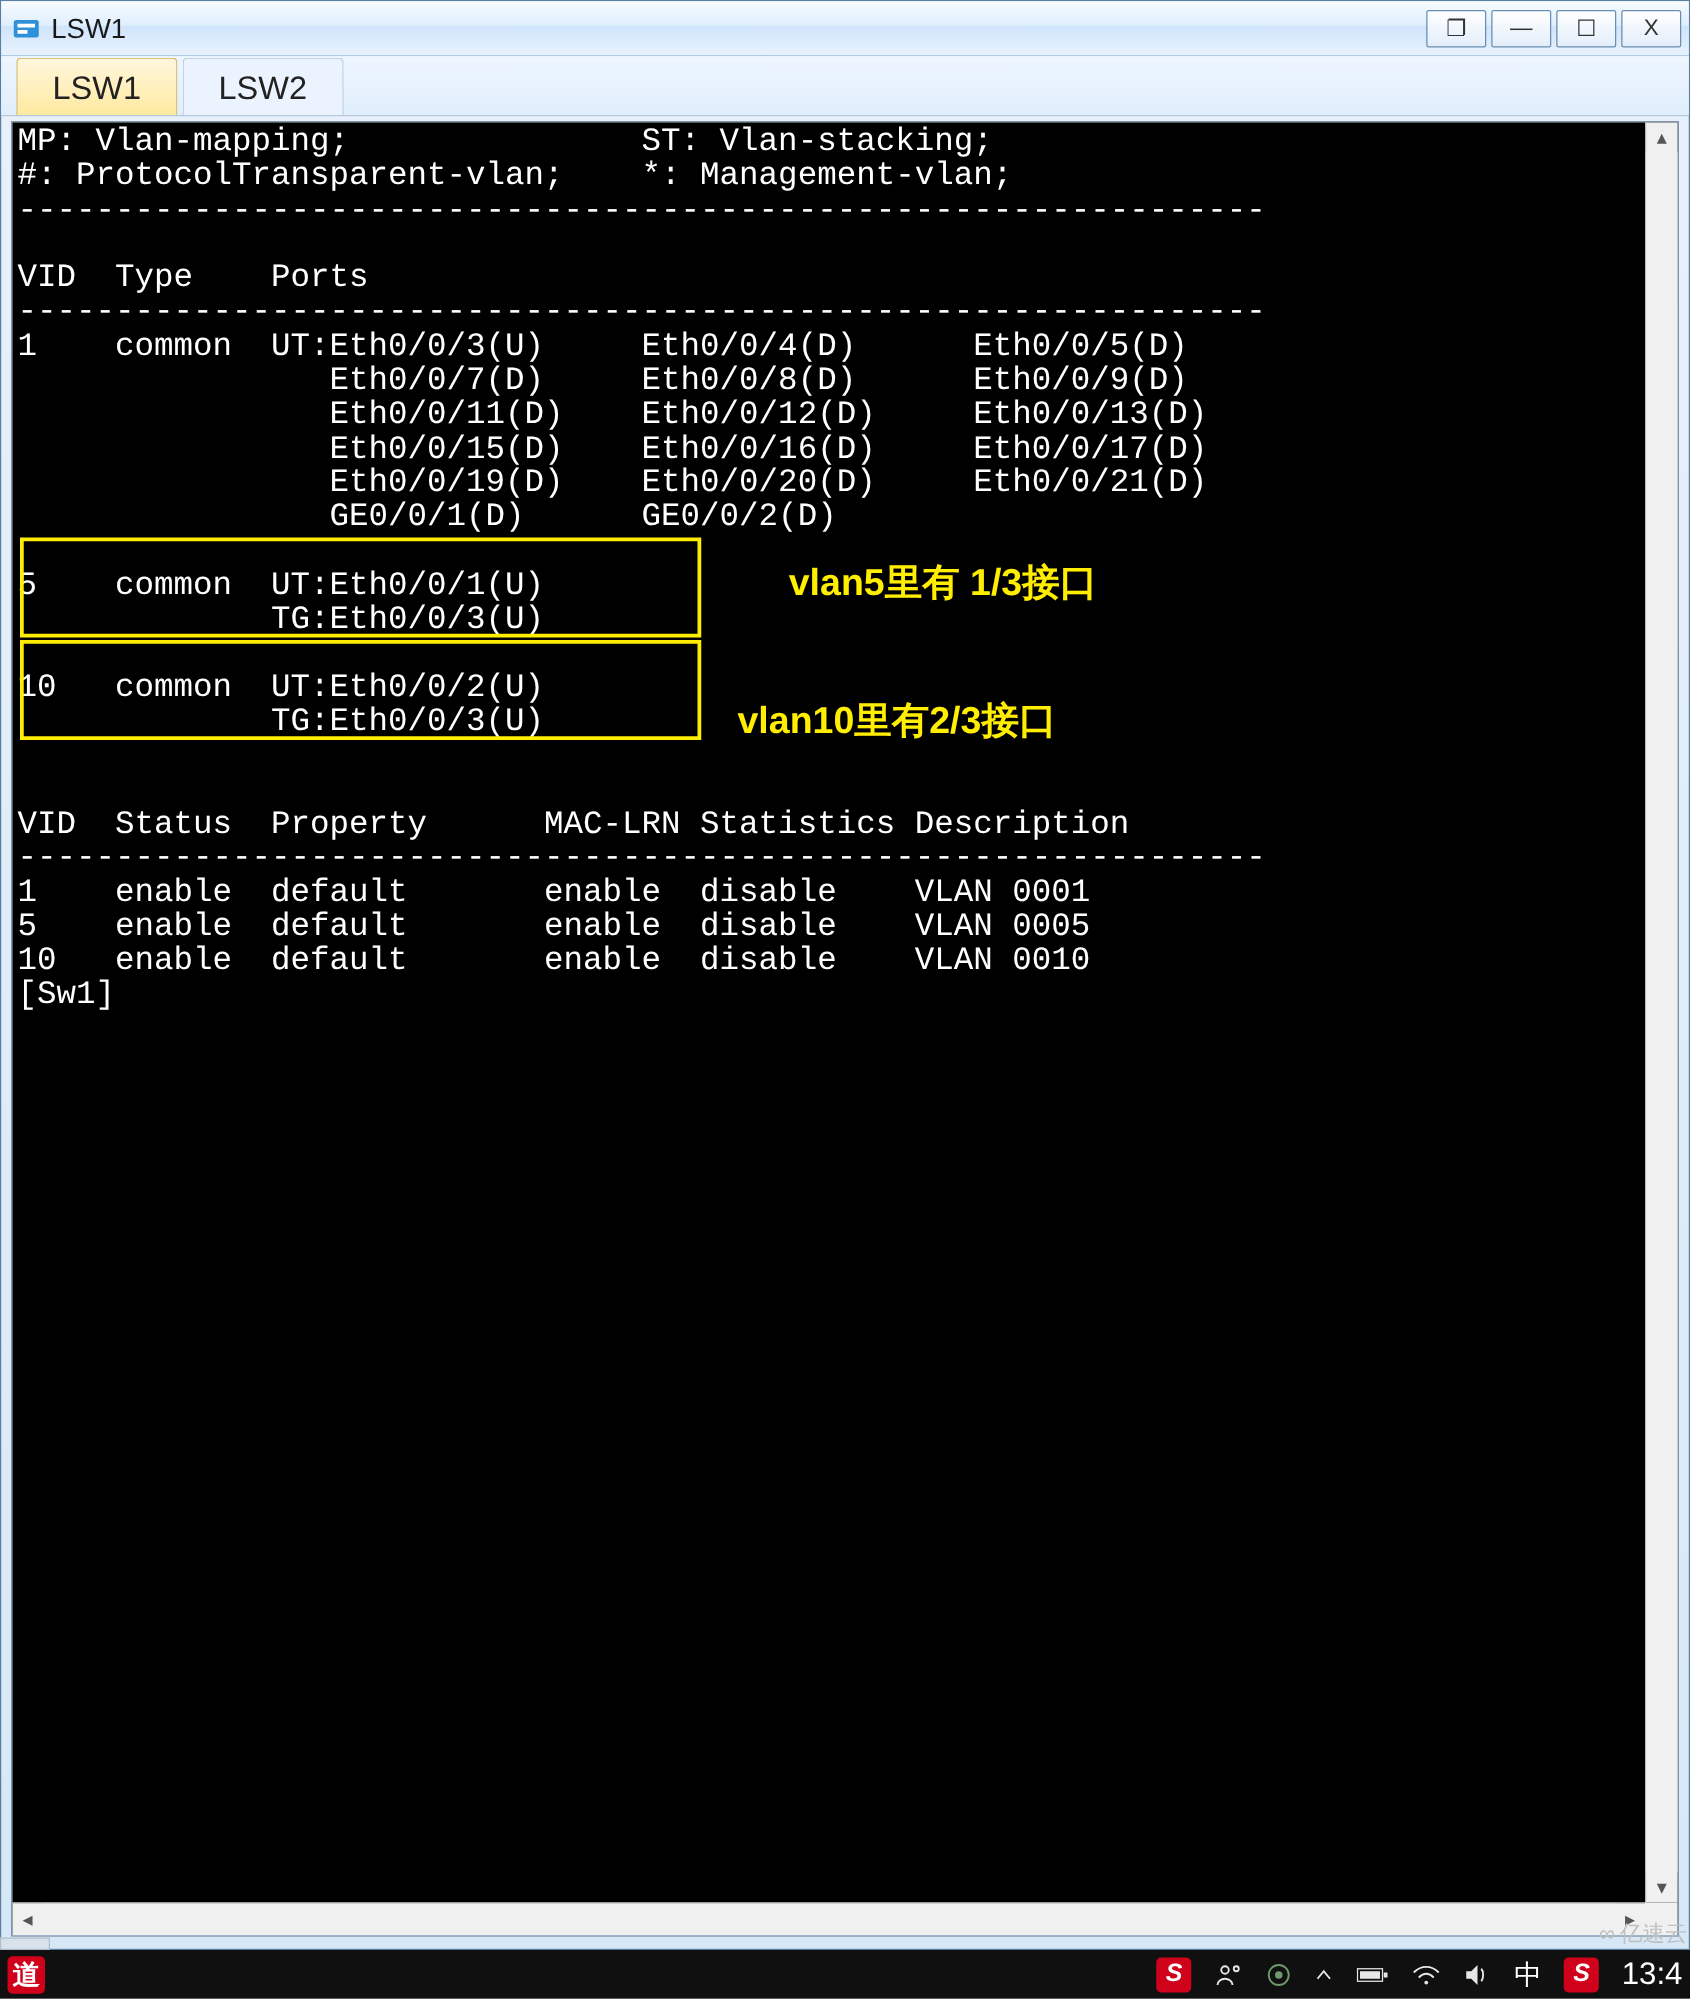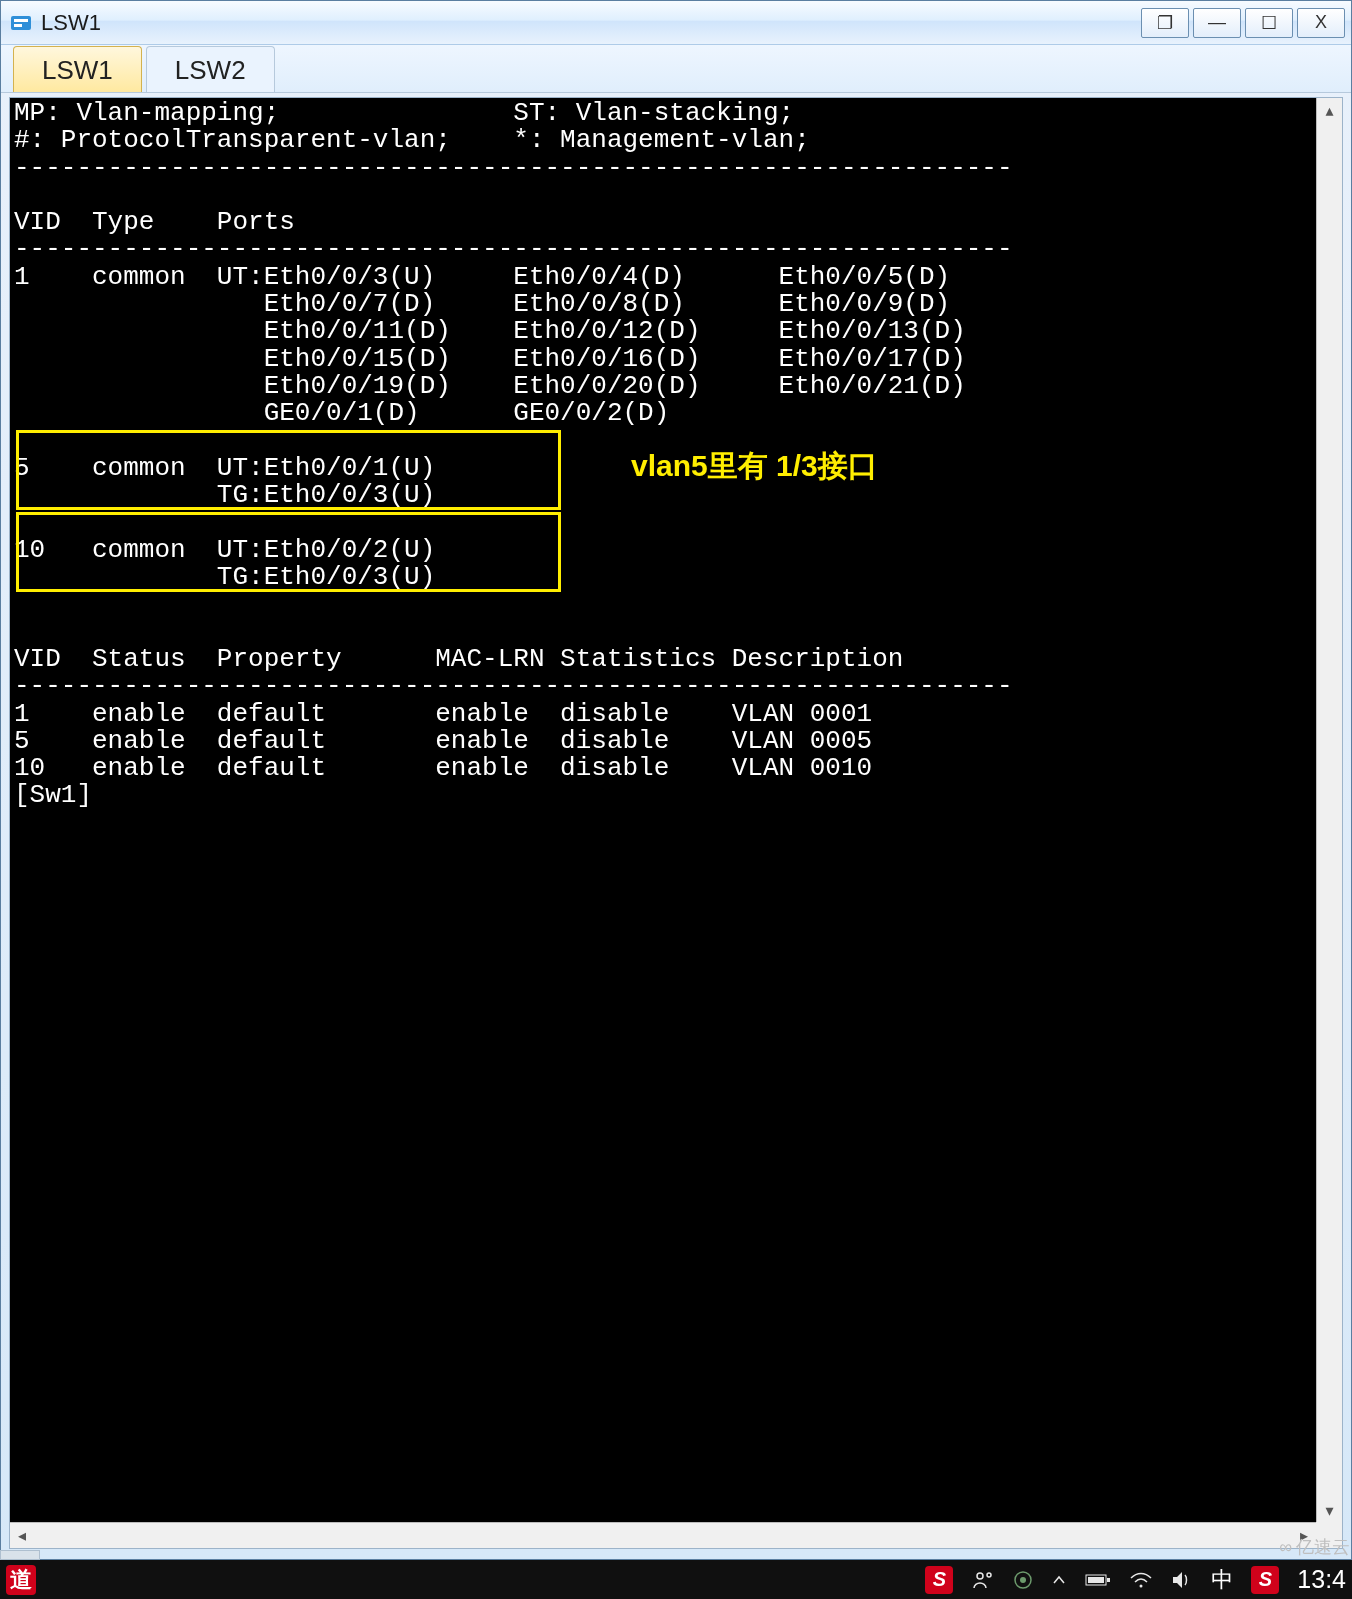--- a/index.html
+++ b/index.html
@@ -196,20 +196,21 @@
 VID  Status  Property      MAC-LRN Statistics Description
 ----------------------------------------------------------------
 1    enable  default       enable  disable    VLAN 0001
 5    enable  default       enable  disable    VLAN 0005
 10   enable  default       enable  disable    VLAN 0010
 [Sw1]</div>
 
     <div class="hl-box" style="left:6px; top:332px; width:545px; height:80px;"></div>
     <div class="hl-box" style="left:6px; top:414px; width:545px; height:80px;"></div>
     <div class="note" style="left:580px; top:348px;margin-left:41px;">vlan5里有 1/3接口</div>
+    <div class="note" style="left:580px; top:458px;">vlan10里有2/3接口</div>
 
     <div class="vscroll">
       <div class="arrow">▴</div>
       <div class="track"></div>
       <div class="arrow">▾</div>
     </div>
     <div class="hscroll">
       <div class="arrow">◂</div>
       <div class="track"></div>
       <div class="arrow">▸</div>

